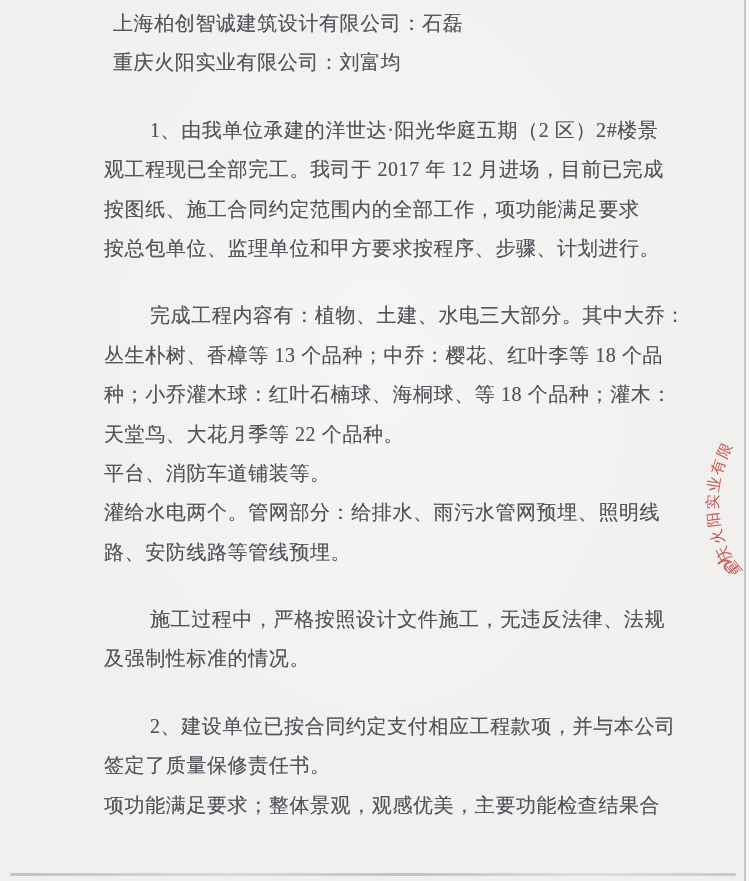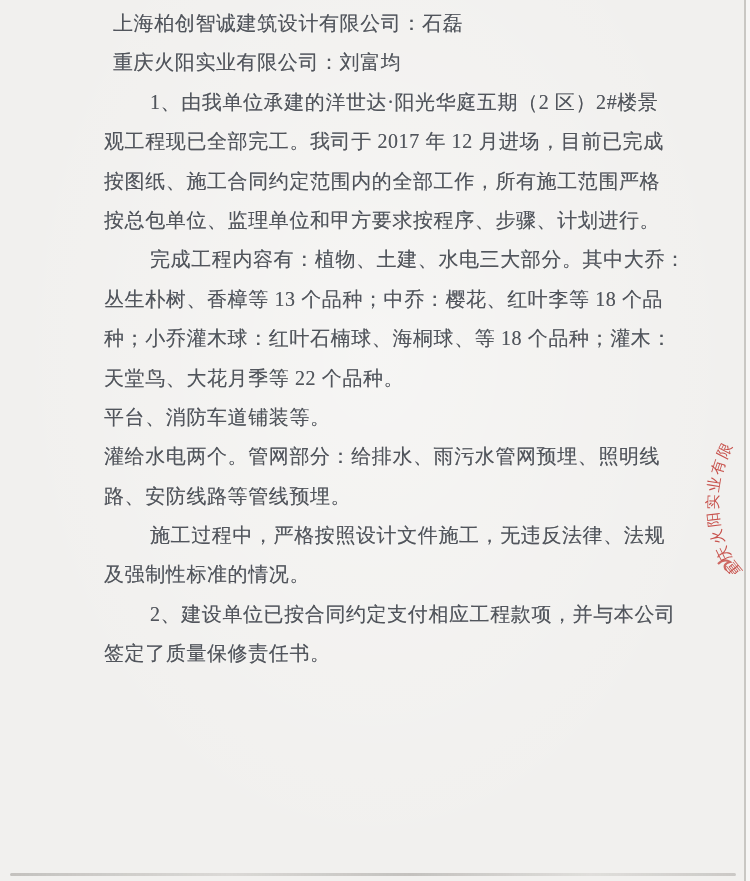--- a/index.html
+++ b/index.html
@@ -30,21 +30,21 @@
     font-size: 20px;
     letter-spacing: 0.6px;
   }
   .line {
     height: 39.4px;
     line-height: 39.4px;
     white-space: nowrap;
     text-shadow: 0 0 0.6px rgba(81,85,92,0.55);
   }
   .line.hdr { margin-left: 9px; }
-  .line.indent { padding-left: 46px; }
+  .line.indent { padding-left: 46px; margin-top: 28px; }
   .stamp {
     position: absolute;
     left: 704px;
     top: 424px;
     width: 46px;
     height: 150px;
     opacity: 0.88;
     filter: blur(0.4px);
     font-family: "Liberation Serif", "DejaVu Serif", serif;
   }
@@ -83,33 +83,34 @@
 </head>
 <body>
 
 <div class="page">
 
   <div class="text-block">
     <div class="line hdr">上海柏创智诚建筑设计有限公司：石磊</div>
     <div class="line hdr">重庆火阳实业有限公司：刘富均</div>
     <div class="line indent">1、由我单位承建的洋世达·阳光华庭五期（2 区）2#楼景</div>
     <div class="line">观工程现已全部完工。我司于 2017 年 12 月进场，目前已完成</div>
-    <div class="line">按图纸、施工合同约定范围内的全部工作，所有施工范围严格</div>
+    <div class="line">按图纸、施工合同约定范围内的全部工作，项功能满足要求</div>
     <div class="line">按总包单位、监理单位和甲方要求按程序、步骤、计划进行。</div>
     <div class="line indent">完成工程内容有：植物、土建、水电三大部分。其中大乔：</div>
     <div class="line">丛生朴树、香樟等 13 个品种；中乔：樱花、红叶李等 18 个品</div>
     <div class="line">种；小乔灌木球：红叶石楠球、海桐球、等 18 个品种；灌木：</div>
     <div class="line">天堂鸟、大花月季等 22 个品种。</div>
     <div class="line">平台、消防车道铺装等。</div>
     <div class="line">灌给水电两个。管网部分：给排水、雨污水管网预埋、照明线</div>
     <div class="line">路、安防线路等管线预埋。</div>
     <div class="line indent">施工过程中，严格按照设计文件施工，无违反法律、法规</div>
     <div class="line">及强制性标准的情况。</div>
     <div class="line indent">2、建设单位已按合同约定支付相应工程款项，并与本公司</div>
     <div class="line">签定了质量保修责任书。</div>
+    <div class="line">项功能满足要求；整体景观，观感优美，主要功能检查结果合</div>
   </div>
 
   <svg class="stamp" viewBox="0 0 46 150" aria-hidden="true">
     <defs>
       <path id="sealArc" d="M 39 147 C 3 113 6 38 44 3" fill="none"></path>
     </defs>
     <text font-size="15" fill="#c23b35" letter-spacing="2">
       <textPath href="#sealArc">重庆火阳实业有限</textPath>
     </text>
     <path d="M 14 140 q 6 -6 12 -2 q -8 2 -4 8" stroke="#c23b35" stroke-width="2.2" fill="none" opacity="0.85"></path>

